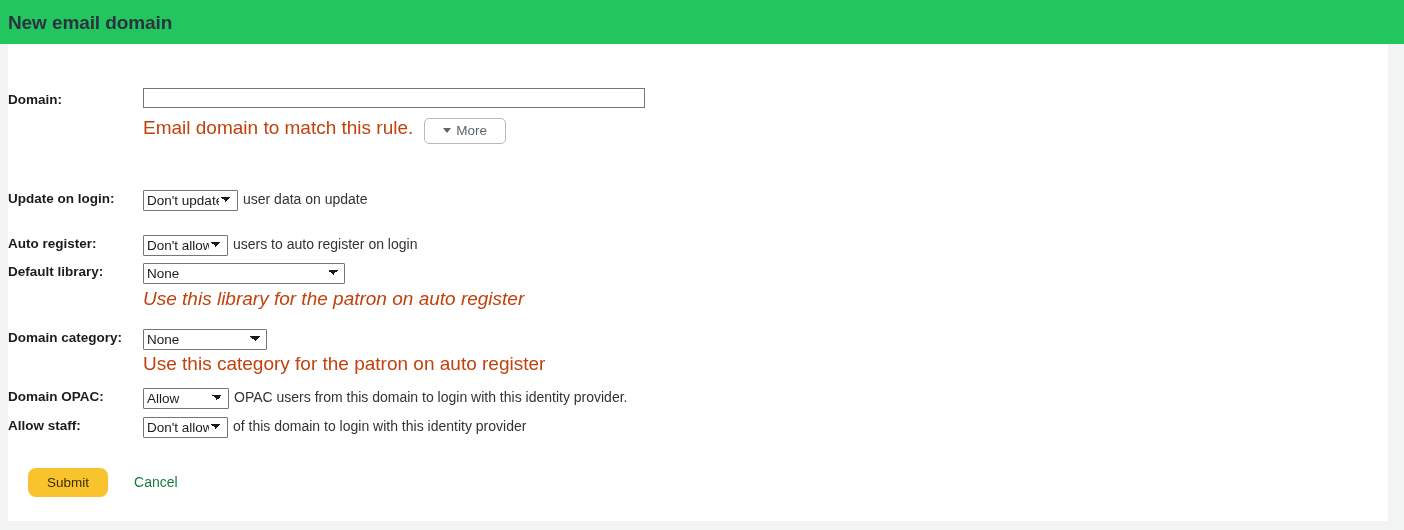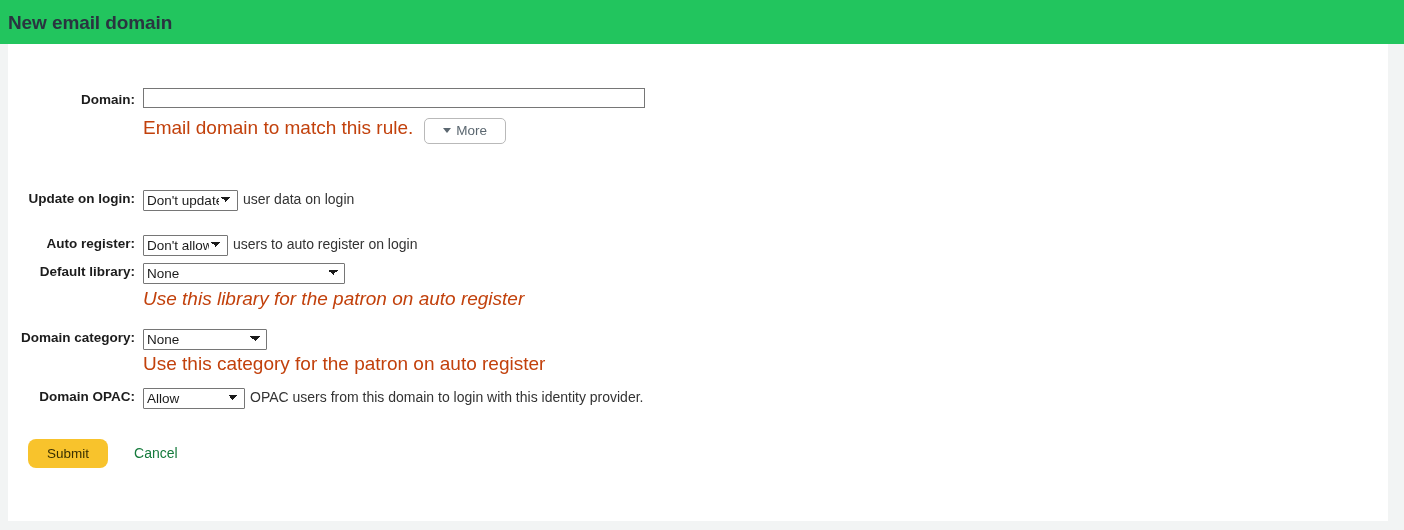--- a/index.html
+++ b/index.html
@@ -51,21 +51,21 @@
 
   
   .form-row {
     display: flex;
     align-items: flex-start;
     margin-bottom: 0;
   }
   .form-label {
     width: 135px;
     min-width: 135px;
-    text-align: right;
+    text-align: left;
     font-weight: bold;
     font-size: 13.5px;
     color: #1c1c1c;
     line-height: 17px;
     padding-right: 8px;
     box-sizing: border-box;
   }
   .form-field {
     flex: 1;
     line-height: 17px;
@@ -116,21 +116,21 @@
       calc(100% - 11px) calc(50% - 1px),
       calc(100% - 6px) calc(50% - 1px);
     background-size: 5px 5px, 5px 5px;
     background-repeat: no-repeat;
     vertical-align: middle;
   }
   select.sel-update    { width: 95px; }
   select.sel-auto      { width: 85px; }
   select.sel-library   { width: 202px; }
   select.sel-category  { width: 124px; }
-  select.sel-opac      { width: 102px; }
+  select.sel-opac      { width: 86px; }
   select.sel-staff     { width: 85px; }
 
   
   .more-button {
     display: inline-flex;
     align-items: center;
     gap: 5px;
     border: 1px solid #b9b9b9;
     border-radius: 5px;
     background: #ffffff;
@@ -217,21 +217,21 @@
           <span>More</span>
         </span>
       </div>
     </div>
 
     <div class="form-row row-update">
       <div class="form-label">Update on login:</div>
       <div class="form-field">
         <select class="native-select sel-update">
           <option>Don't update</option>
-        </select><span class="inline-text">user data on login</span>
+        </select><span class="inline-text">user data on update</span>
       </div>
     </div>
 
     <div class="form-row row-auto">
       <div class="form-label">Auto register:</div>
       <div class="form-field">
         <select class="native-select sel-auto">
           <option>Don't allow</option>
         </select><span class="inline-text">users to auto register on login</span>
       </div>
@@ -259,20 +259,28 @@
 
     <div class="form-row row-opac">
       <div class="form-label">Domain OPAC:</div>
       <div class="form-field">
         <select class="native-select sel-opac">
           <option>Allow</option>
         </select><span class="inline-text">OPAC users from this domain to login with this identity provider.</span>
       </div>
     </div>
 
+    <div class="form-row row-staff">
+      <div class="form-label">Allow staff:</div>
+      <div class="form-field">
+        <select class="native-select sel-staff">
+          <option>Don't allow</option>
+        </select><span class="inline-text">of this domain to login with this identity provider</span>
+      </div>
+    </div>
 
     <div id="action-bar">
       <button type="button" id="submit-button">Submit</button>
       <a id="cancel-link" href="#">Cancel</a>
     </div>
 
   </form>
 </div>
 
 </body></html>

